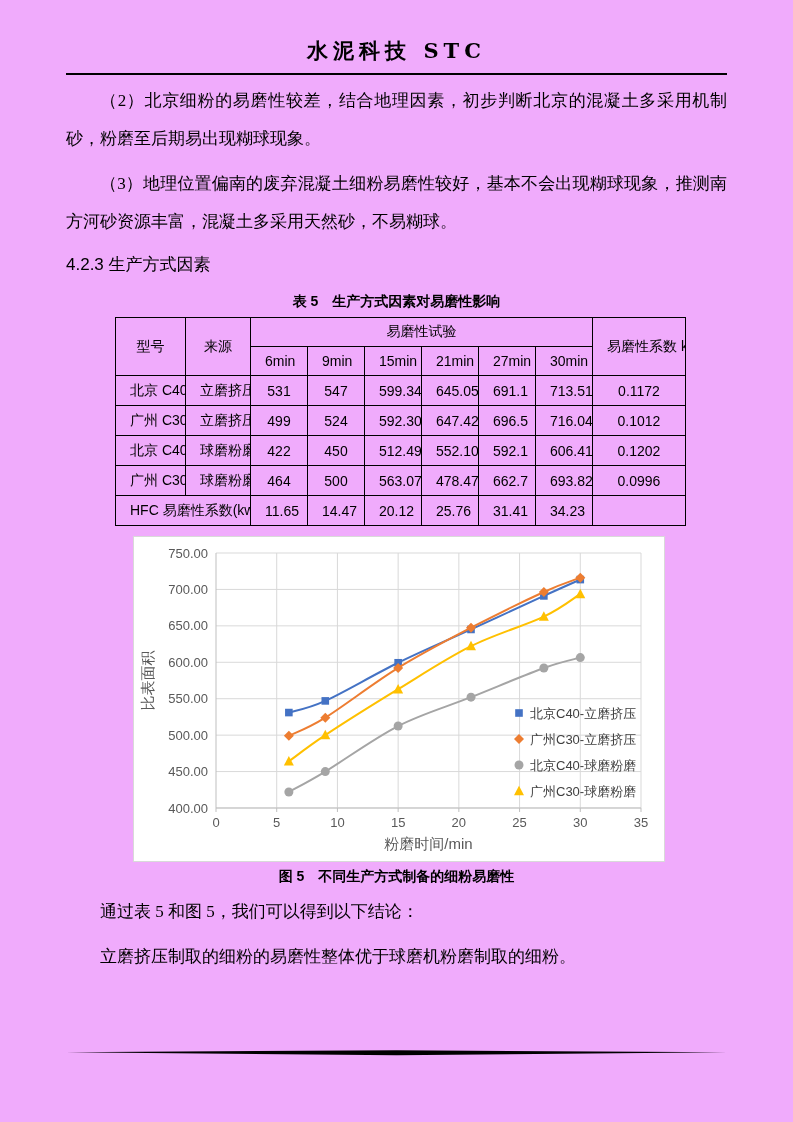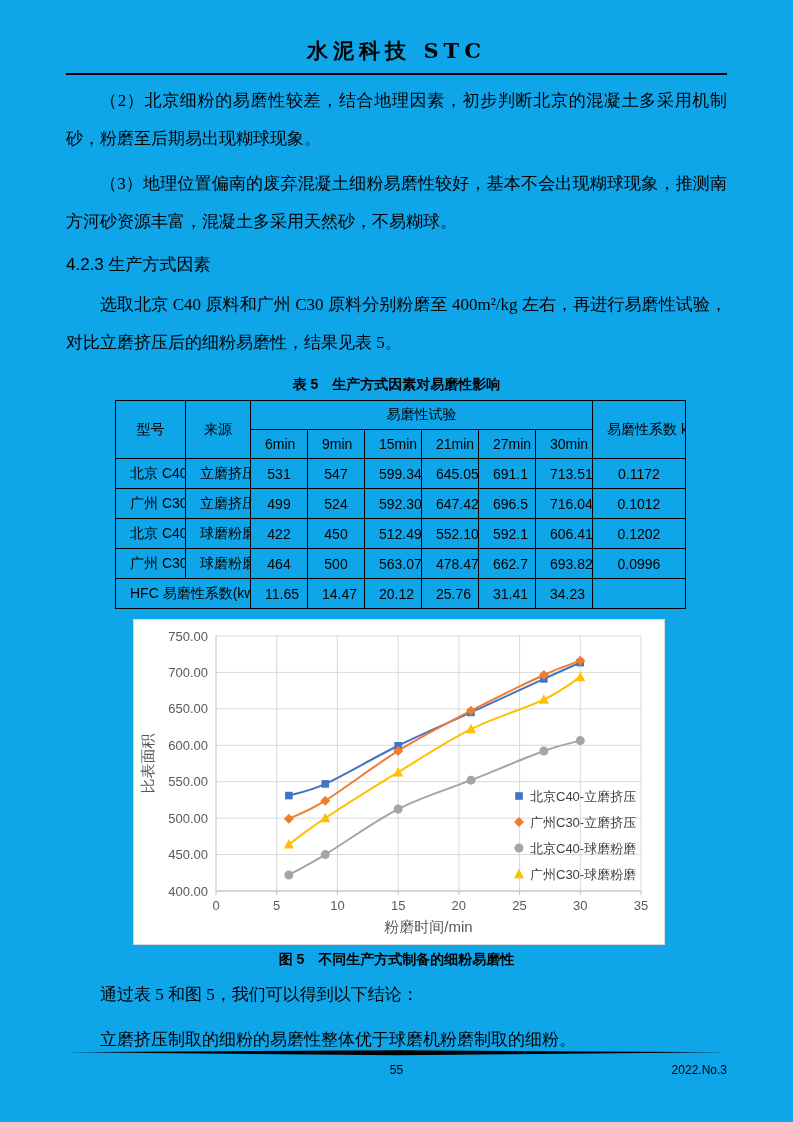--- a/index.html
+++ b/index.html
@@ -1,20 +1,20 @@
 <!DOCTYPE html>
 <html lang="zh"><head>
 <meta charset="utf-8">
 <style>
   html,body{margin:0;padding:0;background:#888;}
   .page{
     position:relative;
     width:793px;height:1122px;
     margin:0 auto;
-    background:#0ea5e9;
+    background:#f0abfc;
     font-family:"Liberation Serif","DejaVu Serif",serif;
     color:#000;
     box-sizing:border-box;
     padding:36px 66px 0 66px;
     overflow:hidden;
   }
   .journal-title{
     text-align:center;
     font-family:"DejaVu Serif","Liberation Serif",serif;
     font-size:21px;
@@ -90,21 +90,20 @@
 <div class="page">
 
   <div class="journal-title">水泥科技 STC</div>
   <hr class="header-rule">
 
   <p class="body-text">（2）北京细粉的易磨性较差，结合地理因素，初步判断北京的混凝土多采用机制砂，粉磨至后期易出现糊球现象。</p>
   <p class="body-text">（3）地理位置偏南的废弃混凝土细粉易磨性较好，基本不会出现糊球现象，推测南方河砂资源丰富，混凝土多采用天然砂，不易糊球。</p>
 
   <h2 class="section-heading">4.2.3 生产方式因素</h2>
 
-  <p class="body-text">选取北京 C40 原料和广州 C30 原料分别粉磨至 400m²/kg 左右，再进行易磨性试验，对比立磨挤压后的细粉易磨性，结果见表 5。</p>
 
   <div class="caption">表 5　生产方式因素对易磨性影响</div>
 
   <table class="data-table">
     <colgroup>
       <col style="width:70px">
         <col style="width:65px">
       <col style="width:57px">
         <col style="width:57px">
         <col style="width:57px">
@@ -271,19 +270,15 @@
 
   <div class="caption fig-caption">图 5　不同生产方式制备的细粉易磨性</div>
 
   <p class="body-text">通过表 5 和图 5，我们可以得到以下结论：</p>
   <p class="body-text">立磨挤压制取的细粉的易磨性整体优于球磨机粉磨制取的细粉。</p>
 
   <div class="footer">
     <svg width="661" height="6" viewBox="0 0 661 6">
       <polygon points="0,2.3 330.5,0.2 661,2.3 330.5,5.3" fill="#000"></polygon>
     </svg>
-    <div class="footer-meta">
-      <span>55</span>
-      <span class="issue-label">2022.No.3</span>
-    </div>
   </div>
 
 </div>
 
 </body></html>

